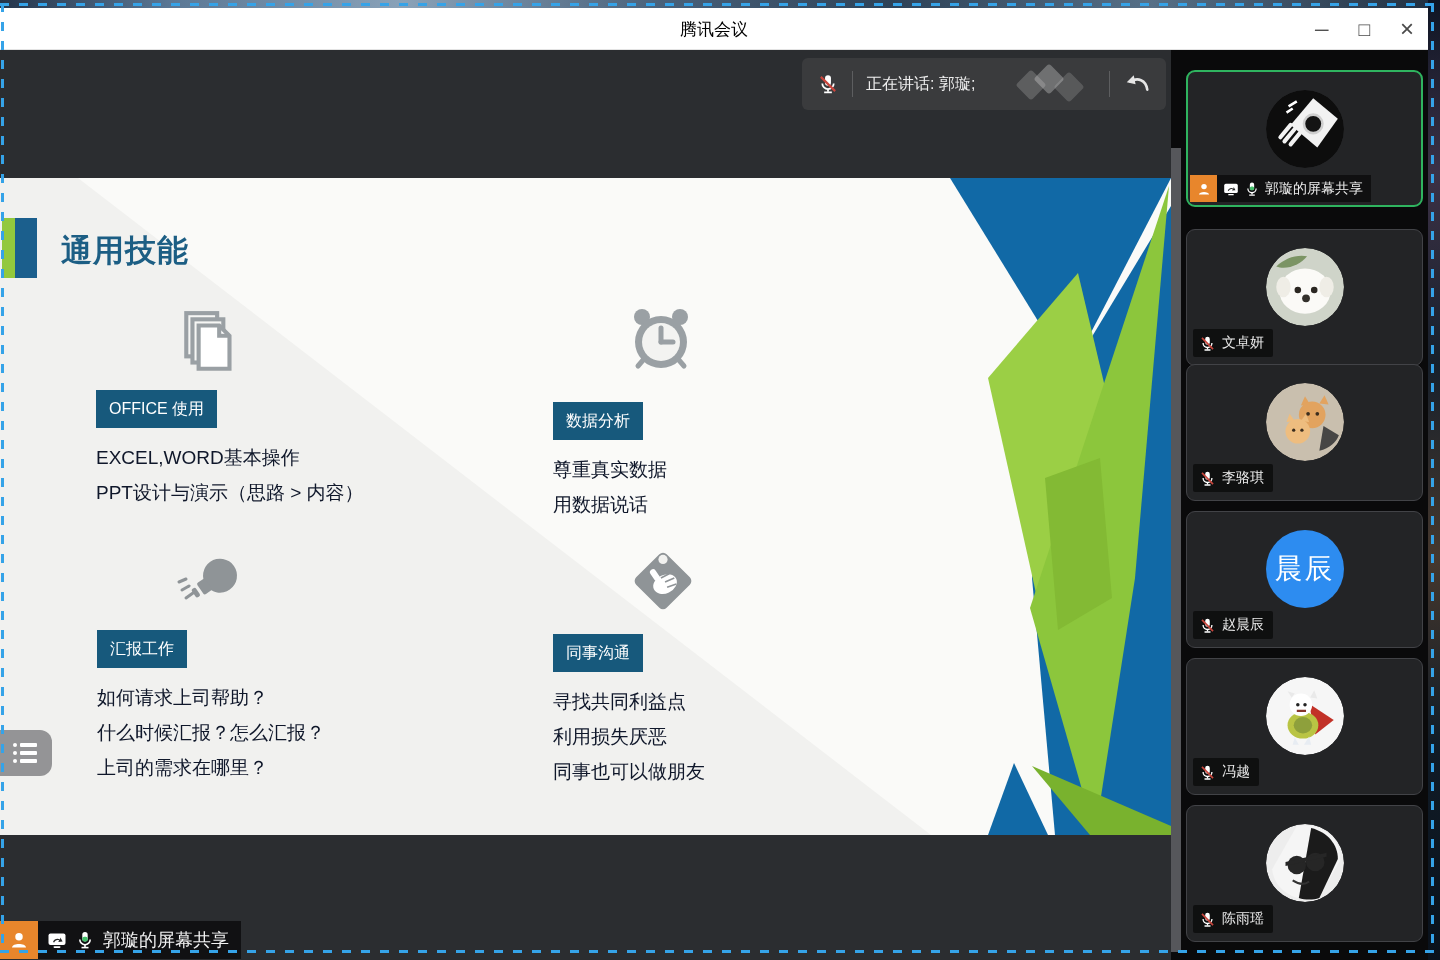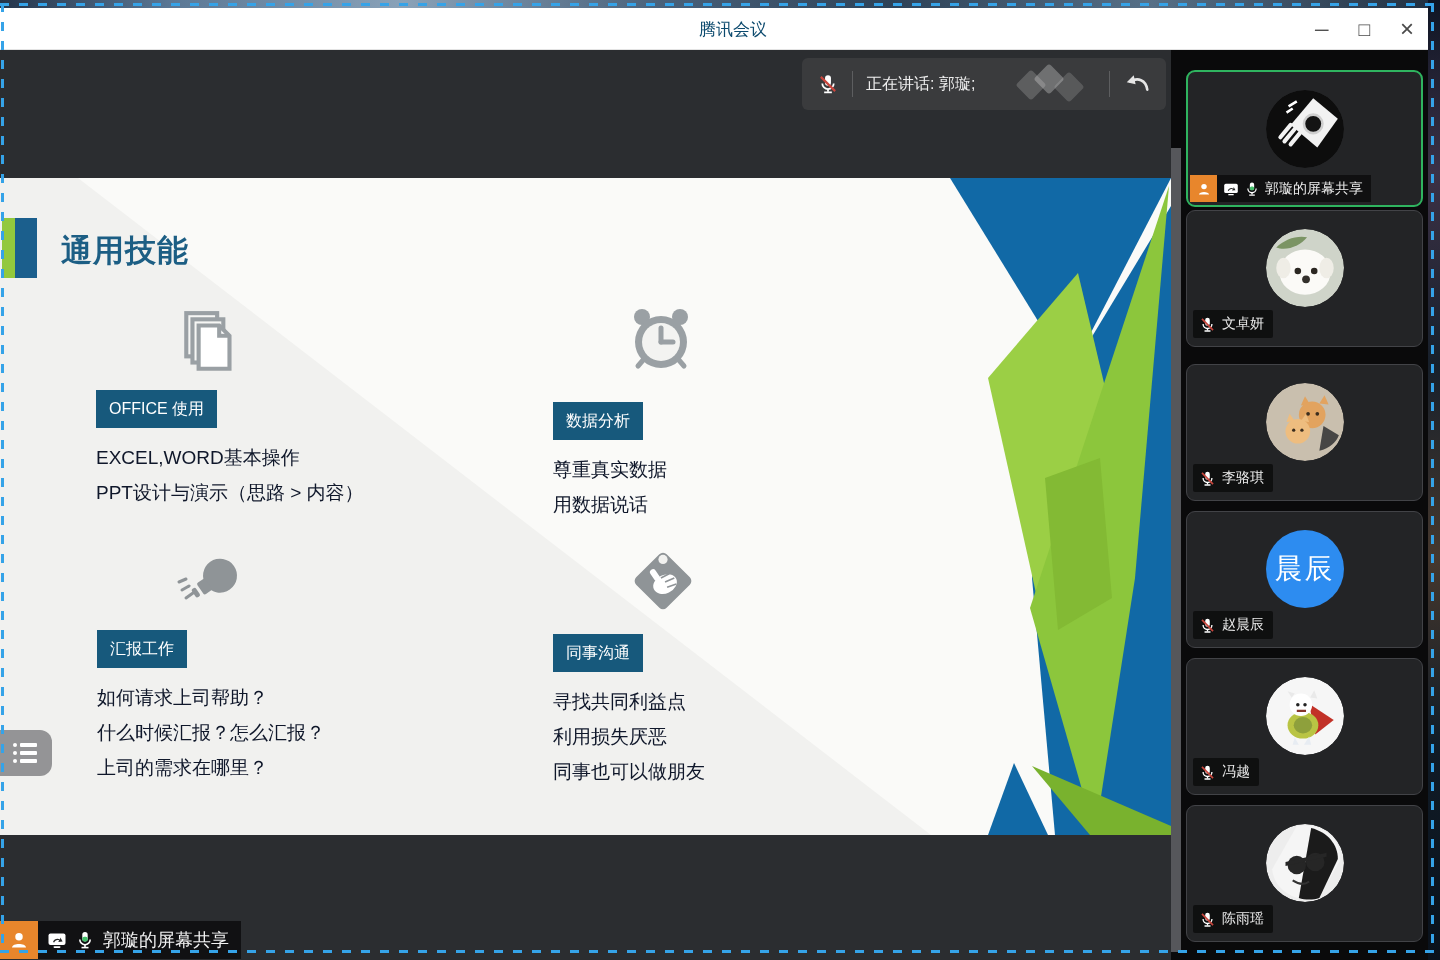--- a/index.html
+++ b/index.html
@@ -7,21 +7,21 @@
   .screen{position:relative;width:1440px;height:960px;overflow:hidden;background:#0a0a0b;}
 
   
   .desktop-top{position:absolute;left:0;top:0;width:1440px;height:8px;
     background:linear-gradient(90deg,#24344a,#5b7895 12%,#8aa2b8 28%,#49617a 46%,#2e4257 62%,#577087 80%,#1f2e3f);}
   .desktop-right{position:absolute;left:1428px;top:0;width:12px;height:960px;
     background:linear-gradient(180deg,#0e1524,#3c3146 18%,#17202b 38%,#46382e 58%,#101b26 78%,#0a121c);}
 
   
   .titlebar{position:absolute;left:0;top:8px;width:1428px;height:42px;background:#ffffff;border-bottom:1px solid #e3e3e3;}
-  .win-title{position:absolute;left:50%;top:10px;transform:translateX(-50%);font-size:17px;color:#0c4a6e;margin-left:19px;}
+  .win-title{position:absolute;left:50%;top:10px;transform:translateX(-50%);font-size:17px;color:#000000;}
   .win-controls{position:absolute;right:14px;top:0;height:42px;display:flex;align-items:center;gap:30px;}
   .wc{color:#4a4a4a;font-size:19px;line-height:1;cursor:default;}
   .wc.close{font-size:24px;}
 
   
   .main{position:absolute;left:0;top:50px;width:1171px;height:910px;background:#2b2d30;}
 
   .toolbar{position:absolute;left:802px;top:8px;width:364px;height:52px;background:rgba(59,60,62,.97);
     border-radius:6px;display:flex;align-items:center;padding:0 15px;gap:13px;}
   .tb-div{width:1px;height:26px;background:rgba(255,255,255,.18);}
@@ -277,21 +277,21 @@
             <rect x="7.3" y="6.8" width="5.4" height="4.7" rx="2" fill="#43c06a"></rect>
             <path d="M4.8 9.5a5.2 5.2 0 0 0 10.4 0" fill="none" stroke="#fff" stroke-width="1.6"></path>
             <line x1="10" y1="15" x2="10" y2="17" stroke="#fff" stroke-width="1.6"></line>
             <line x1="6.5" y1="17.6" x2="13.5" y2="17.6" stroke="#fff" stroke-width="1.6"></line>
           </svg>
           <span class="txt">郭璇的屏幕共享</span>
         </div>
       </div>
     </div>
 
-    <div class="tile" style="top:160px">
+    <div class="tile" style="top:179px">
       <div class="avatar">
         <svg width="78" height="78" viewBox="0 0 76 76">
           <circle cx="38" cy="38" r="38" fill="#cfd4c9"></circle>
           <path d="M10 18c8-8 20-12 30-10-6 8-20 14-30 10z" fill="#7b9464"></path>
           <ellipse cx="38" cy="42" rx="25" ry="22" fill="#fbfaf7"></ellipse>
           <ellipse cx="17" cy="38" rx="7" ry="10" fill="#efede6"></ellipse>
           <ellipse cx="59" cy="38" rx="7" ry="10" fill="#efede6"></ellipse>
           <circle cx="31" cy="41" r="3.2" fill="#2b2722"></circle>
           <circle cx="47" cy="41" r="3.2" fill="#2b2722"></circle>
           <circle cx="39" cy="49" r="3.8" fill="#33302b"></circle>

